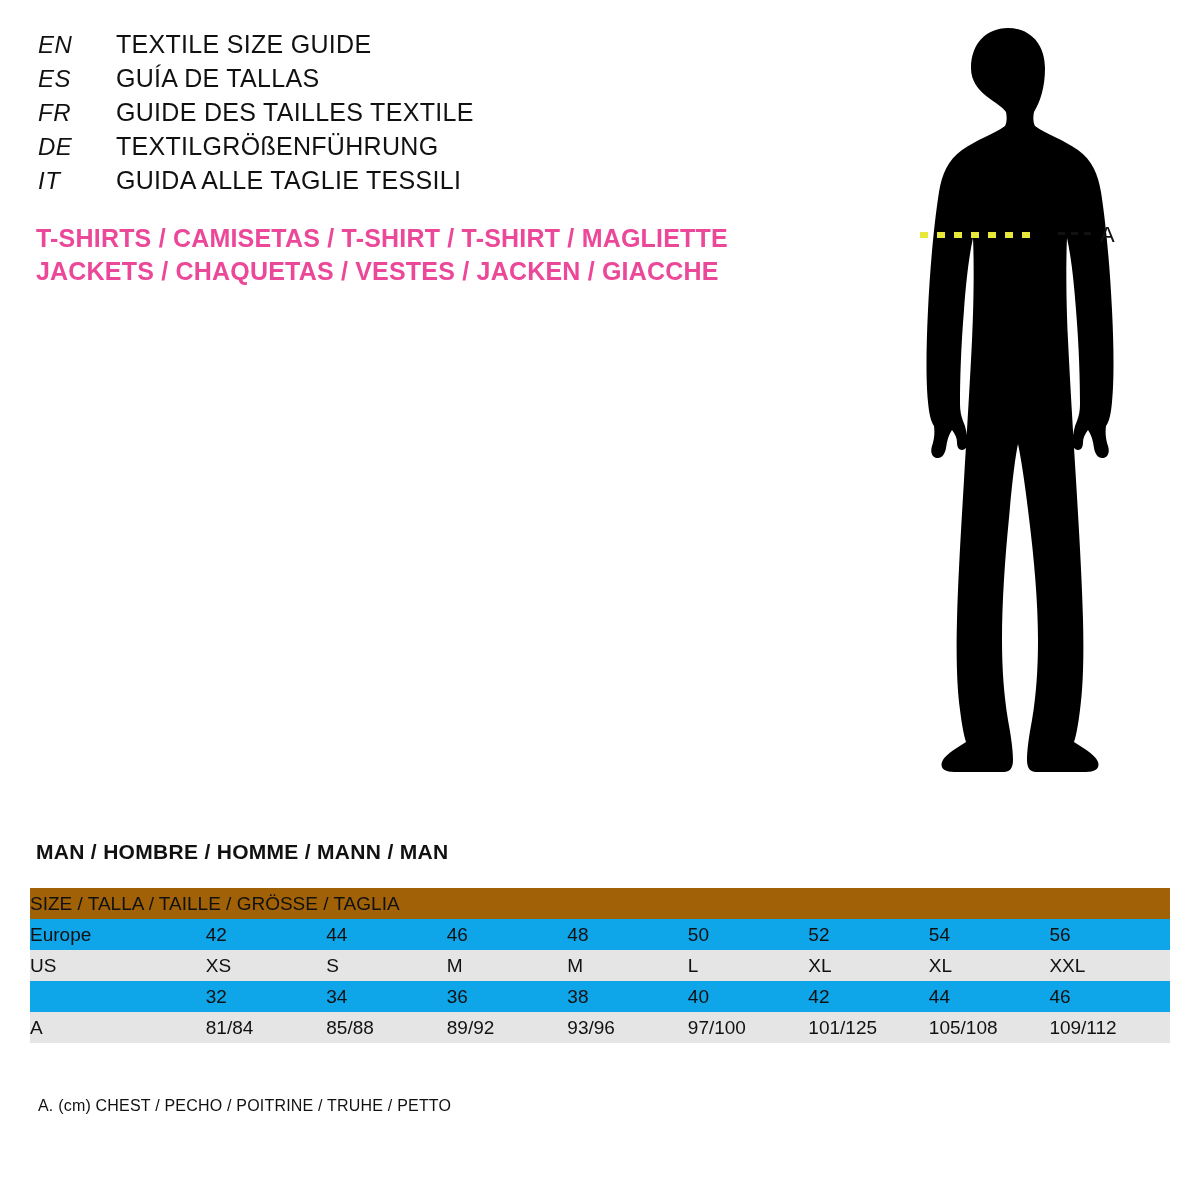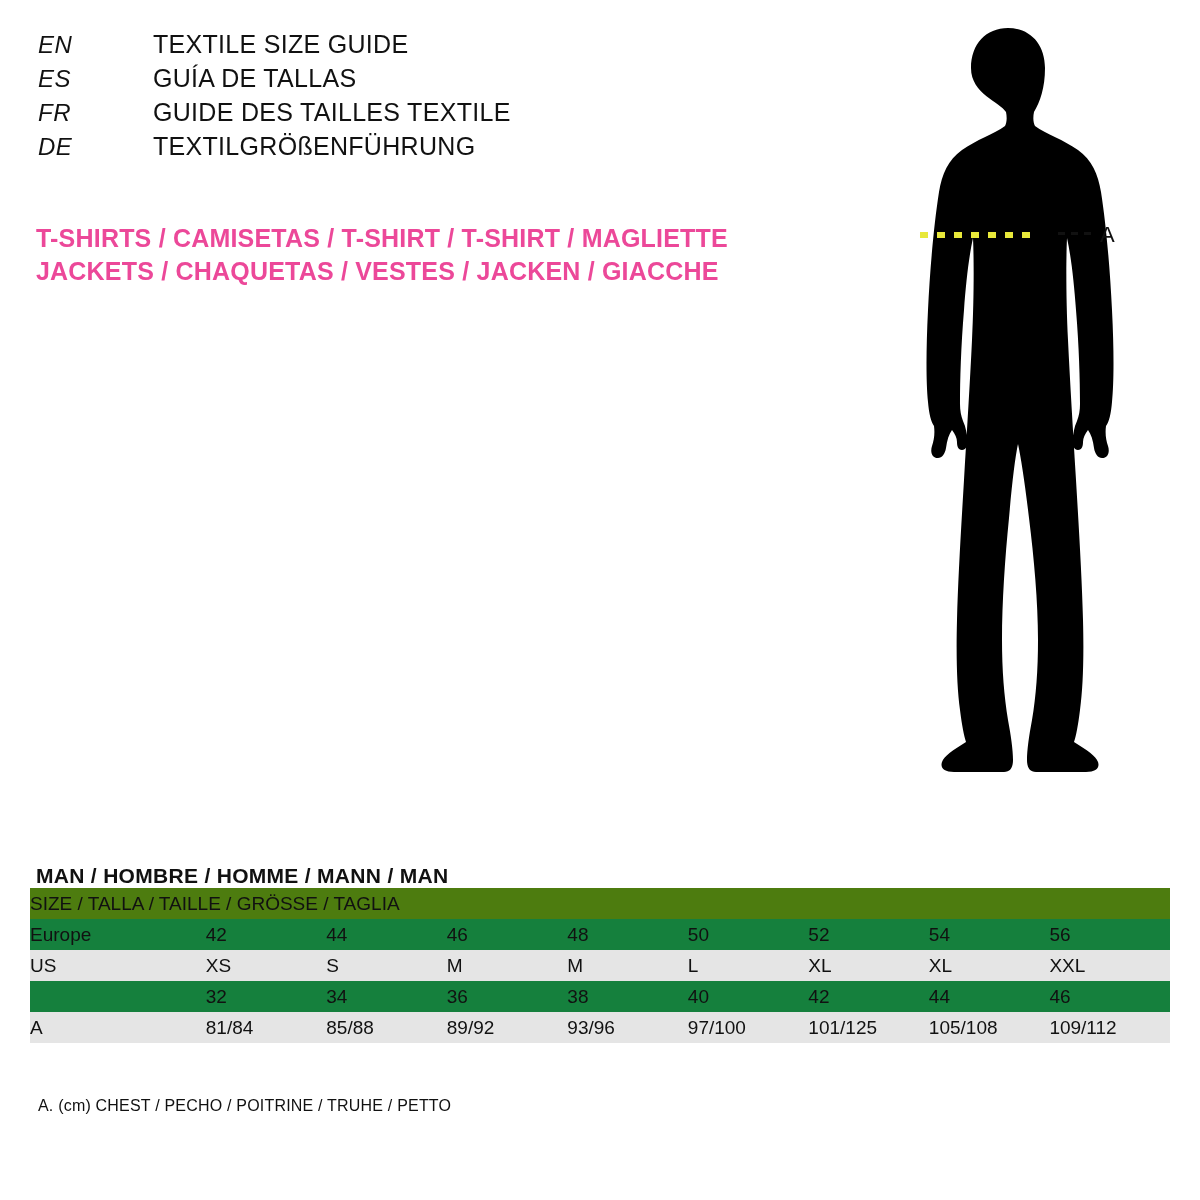--- a/index.html
+++ b/index.html
@@ -32,21 +32,20 @@
     width: 78px;
     font-size: 24px;
     letter-spacing: 0.5px;
     color: #111;
     font-style: italic;
   }
   .lang-text {
     font-size: 25px;
     letter-spacing: 0.3px;
     color: #111;
-    margin-left: 37px;
   }
 
   .category-block {
     position: absolute;
     left: 36px;
     top: 222px;
   }
   .category-line {
     font-size: 25px;
     font-weight: bold;
@@ -79,21 +78,21 @@
     top: 232px;
     width: 34px;
     height: 3px;
     background: repeating-linear-gradient(to right, #111 0 7px, transparent 7px 13px);
   }
 
   
   .table-title {
     position: absolute;
     left: 36px;
-    top: 864px;
+    top: 840px;
     font-size: 21px;
     font-weight: bold;
     letter-spacing: 0.3px;
     color: #111;
   }
 
   table.size-table {
     position: absolute;
     left: 30px;
     top: 888px;
@@ -101,26 +100,26 @@
     border-collapse: collapse;
     font-size: 19px;
   }
   table.size-table td {
     padding: 0;
     height: 31px;
     vertical-align: middle;
     color: #111;
   }
   .row-head td {
-    background: #4d7c0f;
+    background: #a16207;
     color: #111;
     font-size: 19px;
     height: 33px;
   }
-  .row-light td { background: #15803d; }
+  .row-light td { background: #0ea5e9; }
   .row-mid td  { background: #e5e5e5; }
   .label-cell {
     padding-left: 12px;
     text-align: left;
     width: 175px;
     white-space: nowrap;
   }
   .val-cell {
     text-align: left;
     width: 120px;
@@ -147,20 +146,24 @@
     <span class="lang-code">ES</span>
     <span class="lang-text">GUÍA DE TALLAS</span>
   </div>
   <div class="lang-row">
     <span class="lang-code">FR</span>
     <span class="lang-text">GUIDE DES TAILLES TEXTILE</span>
   </div>
   <div class="lang-row">
     <span class="lang-code">DE</span>
     <span class="lang-text">TEXTILGRÖßENFÜHRUNG</span>
+  </div>
+  <div class="lang-row">
+    <span class="lang-code">IT</span>
+    <span class="lang-text">GUIDA ALLE TAGLIE TESSILI</span>
   </div>
 </div>
 
 <div class="category-block">
   <div class="category-line">T-SHIRTS / CAMISETAS / T-SHIRT / T-SHIRT / MAGLIETTE</div>
   <div class="category-line">JACKETS / CHAQUETAS / VESTES / JACKEN / GIACCHE</div>
 </div>
 
 <div class="figure-wrap">
   <svg width="340" height="790" viewBox="0 0 340 790" xmlns="http://www.w3.org/2000/svg">

